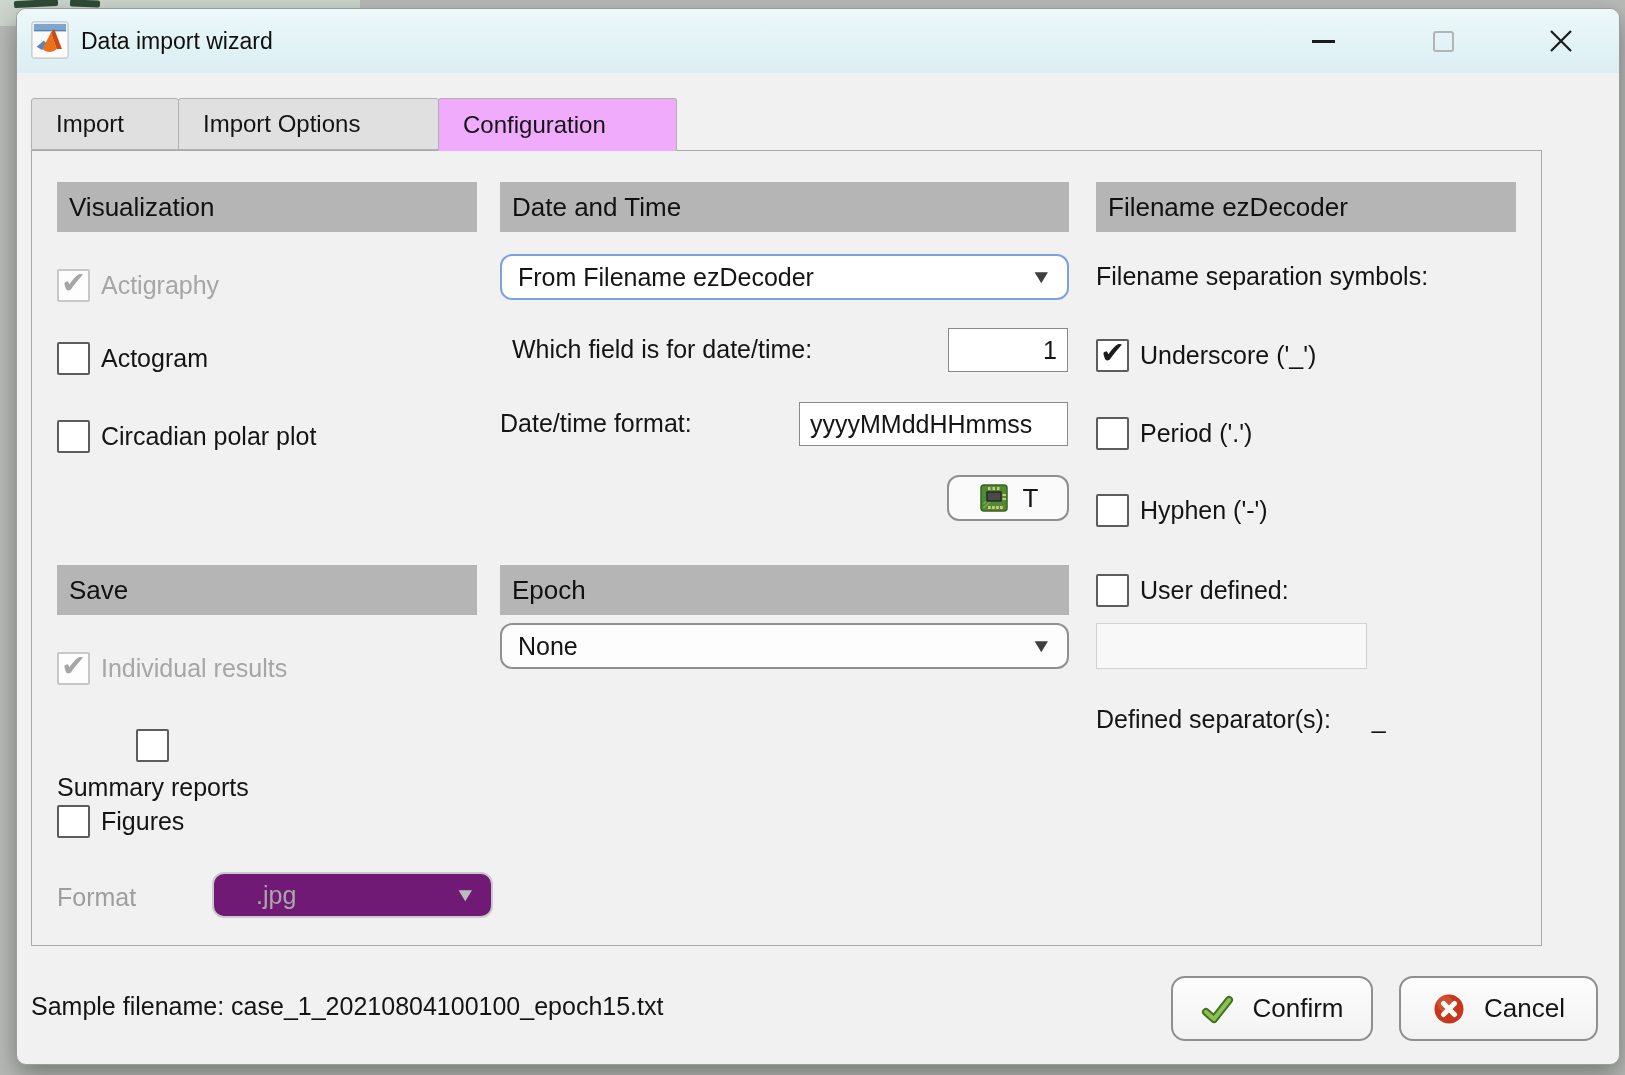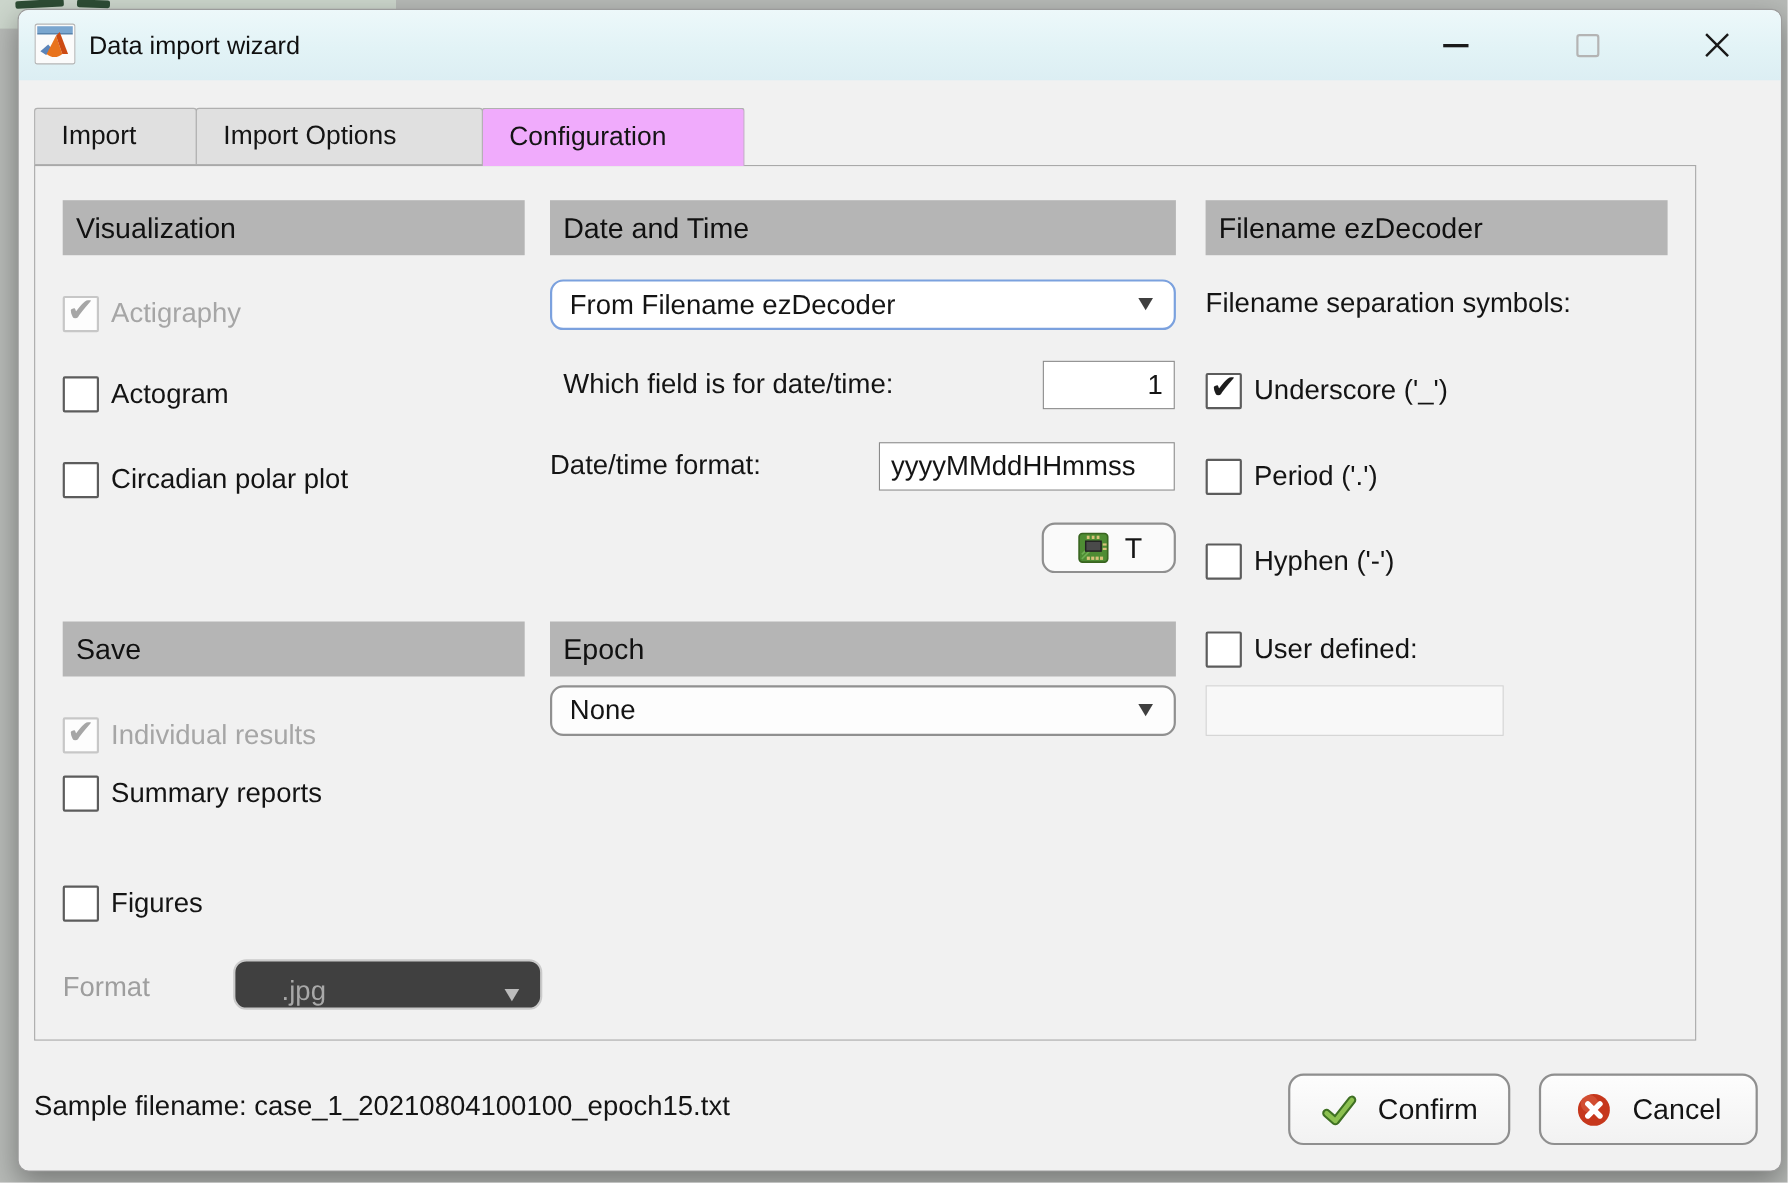--- a/index.html
+++ b/index.html
@@ -66,21 +66,21 @@
   .cbrow.disabled .cblabel{color:#a6a6a6;}
 
   .dd{
     position:absolute;height:46px;box-sizing:border-box;border-radius:12px;
     display:flex;align-items:center;justify-content:space-between;
     padding:0 16px;font-size:25px;background:#fff;cursor:pointer;
   }
   .dd .arr{font-size:19px;color:#3f3f3f;transform:scaleX(1.2);}
   .dd.focus{border:2px solid #7ba1de;}
   .dd.normal{border:2px solid #909090;background:#fdfdfd;}
-  .dd.off{border:2px solid #cacaca;background:#404040;color:#a8a8a8;cursor:default;align-items:flex-end;}
+  .dd.off{border:2px solid #cacaca;background:#701a75;color:#a8a8a8;cursor:default;}
   .dd.off .arr{color:#bcbcbc;}
 
   .ti{
     position:absolute;height:44px;box-sizing:border-box;border:1px solid #8a8a8a;
     background:#fff;font-size:25px;font-family:inherit;padding:0 10px;color:#141414;outline:none;
   }
   .ti.num{text-align:right;}
   .ti.off{background:#f8f8f8;border-color:#d2d2d2;}
 
   .tool-btn{
@@ -153,21 +153,21 @@
     <div class="hdr" style="left:25px;top:414px;">
       <span>Save</span>
     </div>
 
     <div class="cbrow disabled" style="left:25px;top:501px;">
       <div class="cbbox">
         <span class="mark">✔</span>
       </div>
       <span class="cblabel">Individual results</span>
     </div>
-    <div class="cbrow" style="left:25px;top:554px;">
+    <div class="cbrow" style="left:25px;top:578px;flex-direction:column;">
       <div class="cbbox"></div>
       <span class="cblabel">Summary reports</span>
     </div>
     <div class="cbrow" style="left:25px;top:654px;">
       <div class="cbbox"></div>
       <span class="cblabel">Figures</span>
     </div>
 
     <div class="lbl dim" style="left:25px;top:731px;">Format</div>
     <div class="dd off" style="left:180px;top:721px;width:281px;">
@@ -237,20 +237,24 @@
       <div class="cbbox"></div>
       <span class="cblabel">Hyphen ('-')</span>
     </div>
     <div class="cbrow" style="left:1064px;top:423px;">
       <div class="cbbox"></div>
       <span class="cblabel">User defined:</span>
     </div>
 
     <input class="ti off" style="left: 1064px; top: 472px; width: 271px; height: 46px;" type="text" value="">
 
+    <div class="lbl" style="left:1064px;top:553px;">
+      <span>Defined separator(s):</span>
+      <span class="sep-val">_</span>
+    </div>
 
   </div>
 
   <div class="tabs">
     <div class="tab t1">
       <span>Import</span>
     </div>
     <div class="tab t2">
       <span>Import Options</span>
     </div>

